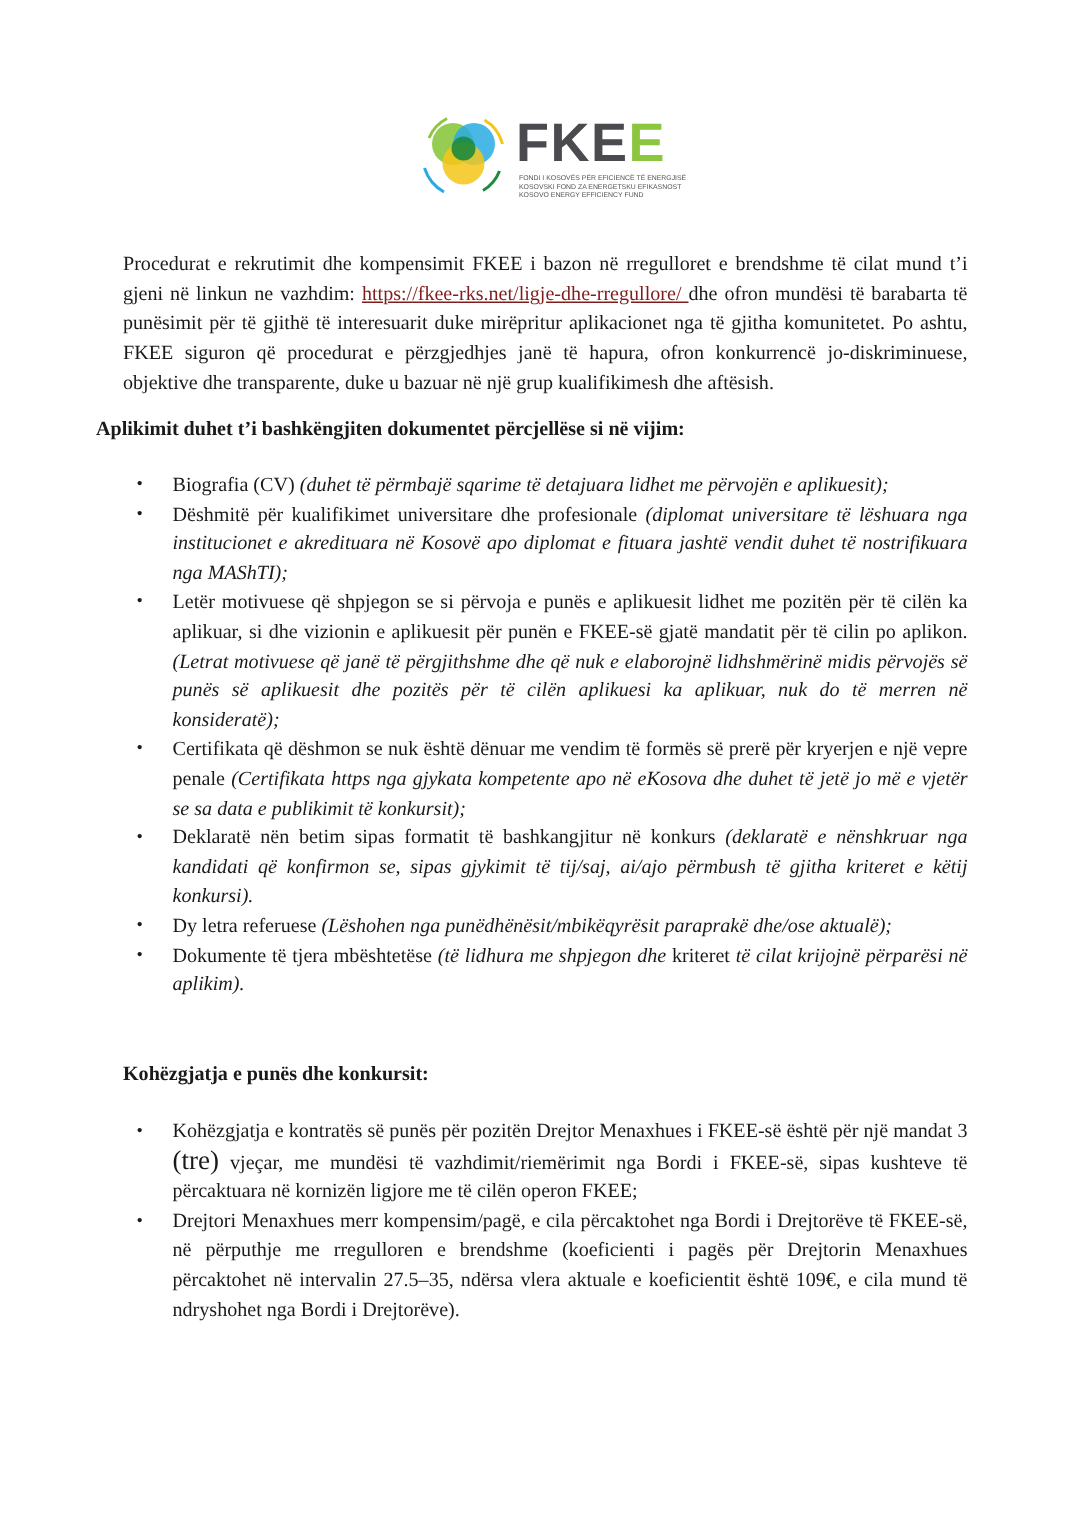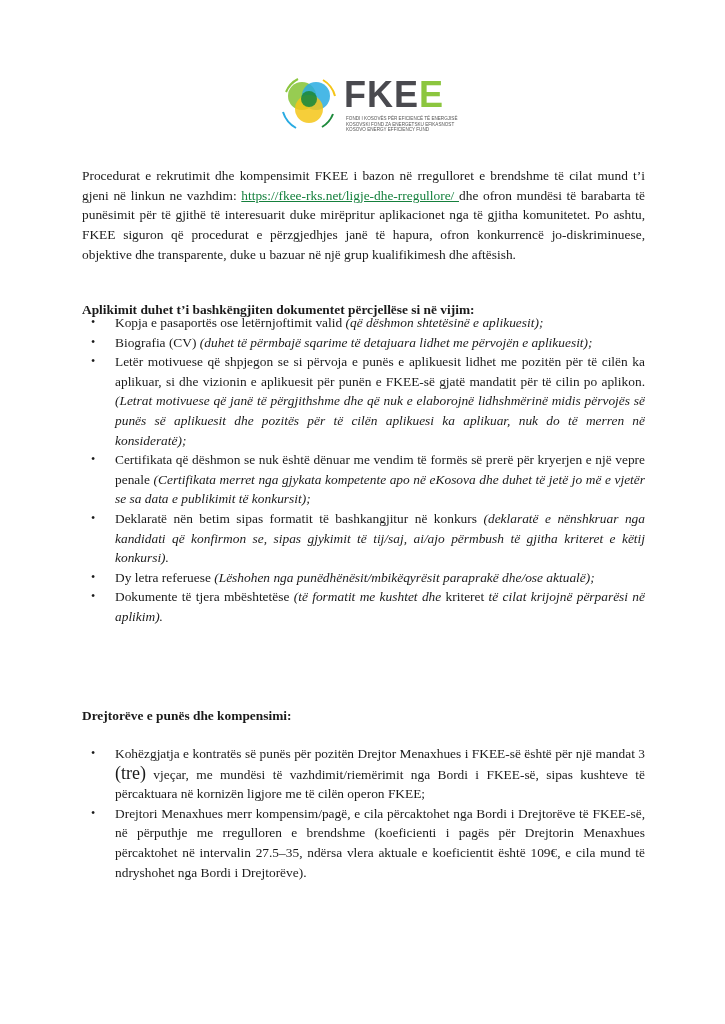--- a/index.html
+++ b/index.html
@@ -12,23 +12,23 @@
   .logo-mark { position: absolute; left: 0; top: 0; width: 62px; height: 62px; }
   .logo-word { position: absolute; left: 66px; top: 4px; font-family: "Liberation Sans", "DejaVu Sans", sans-serif;
                font-size: 36px; font-weight: bold; letter-spacing: 1px; line-height: 38px; }
   .logo-word .dark { color: #4a4a4f; }
   .logo-word .green { color: #8cc63f; }
   .logo-sub { position: absolute; left: 68px; top: 44px; font-family: "Liberation Sans", "DejaVu Sans", sans-serif;
               font-size: 4.6px; line-height: 5.6px; color: #555; text-transform: uppercase; white-space: nowrap; }
   h1 { position: absolute; left: 82px; top: 136px; margin: 0; font-size: 13.6px; font-weight: bold; white-space: nowrap; }
   .para { position: absolute; left: 82px; top: 166px; width: 563px; margin: 0; text-align: justify;
           font-size: 13.4px; line-height: 19.7px; }
-  .link { color: #15803d; text-decoration: underline; }
+  .link { color: #7f1d1d; text-decoration: underline; }
   h2 { position: absolute; margin: 0; font-size: 13.4px; font-weight: bold; white-space: nowrap; }
-  #h-docs { left: 82px; top: 278px; margin-top: 24px; }
+  #h-docs { left: 64px; top: 278px; }
   #h-comp { left: 82px; top: 708px; }
 
   ul.bullets { position: absolute; left: 82px; width: 563px; margin: 0; padding: 0; list-style: none; }
   ul.bullets li { position: relative; padding-left: 33px; text-align: justify; font-size: 13.4px; line-height: 19.6px; }
   ul.bullets li::before { content: "\2022"; position: absolute; left: 9px; top: 0; font-size: 12px; }
   #docs-list { top: 313px; }
   #comp-list { top: 744px; }
   .it { font-style: italic; }
   .mono { font-family: Liberation Serif, serif; font-size: 18px; }
 </style>
@@ -55,29 +55,29 @@
       <div>Kosovo Energy Efficiency Fund</div>
     </div>
   </div>
 
 
   <p class="para"><span>Procedurat e rekrutimit dhe kompensimit FKEE i bazon në rregulloret e brendshme të cilat mund t’i gjeni në linkun ne vazhdim: </span><a class="link">https://fkee-rks.net/ligje-dhe-rregullore/ </a><span> dhe ofron mundësi të barabarta të punësimit për të gjithë të interesuarit duke mirëpritur aplikacionet nga të gjitha komunitetet. Po ashtu, FKEE siguron që procedurat e përzgjedhjes janë të hapura, ofron konkurrencë jo-diskriminuese, objektive dhe transparente, duke u bazuar në një grup kualifikimesh dhe aftësish.</span></p>
 
   <h2 id="h-docs">Aplikimit duhet t’i bashkëngjiten dokumentet përcjellëse si në vijim:</h2>
 
   <ul class="bullets" id="docs-list">
-    <li><span>Kopja e pasaportës ose letërnjoftimit valid </span><span class="it">(që dëshmon shtetësinë e aplikuesit);</span></li>
     <li><span>Biografia (CV) </span><span class="it">(duhet të përmbajë sqarime të detajuara lidhet me përvojën e aplikuesit);</span></li>
+    <li><span>Dëshmitë për kualifikimet universitare dhe profesionale </span><span class="it">(diplomat universitare të lëshuara nga institucionet e akredituara në Kosovë apo diplomat e fituara jashtë vendit duhet të nostrifikuara nga MAShTI);</span></li>
     <li><span>Letër motivuese që shpjegon se si përvoja e punës e aplikuesit lidhet me pozitën për të cilën ka aplikuar, si dhe vizionin e aplikuesit për punën e FKEE-së gjatë mandatit për të cilin po aplikon. </span><span class="it">(Letrat motivuese që janë të përgjithshme dhe që nuk e elaborojnë lidhshmërinë midis përvojës së punës së aplikuesit dhe pozitës për të cilën aplikuesi ka aplikuar, nuk do të merren në konsideratë);</span></li>
-    <li><span>Certifikata që dëshmon se nuk është dënuar me vendim të formës së prerë për kryerjen e një vepre penale </span><span class="it">(Certifikata merret nga gjykata kompetente apo në eKosova dhe duhet të jetë jo më e vjetër se sa data e publikimit të konkursit);</span></li>
+    <li><span>Certifikata që dëshmon se nuk është dënuar me vendim të formës së prerë për kryerjen e një vepre penale </span><span class="it">(Certifikata https nga gjykata kompetente apo në eKosova dhe duhet të jetë jo më e vjetër se sa data e publikimit të konkursit);</span></li>
     <li><span>Deklaratë nën betim sipas formatit të bashkangjitur në konkurs </span><span class="it">(deklaratë e nënshkruar nga kandidati që konfirmon se, sipas gjykimit të tij/saj, ai/ajo përmbush të gjitha kriteret e këtij konkursi).</span></li>
     <li><span>Dy letra referuese </span><span class="it">(Lëshohen nga punëdhënësit/mbikëqyrësit paraprakë dhe/ose aktualë);</span></li>
-    <li><span>Dokumente të tjera mbështetëse </span><span class="it">(të formatit me kushtet dhe</span><span> kriteret </span><span class="it">të cilat krijojnë përparësi në aplikim).</span></li>
+    <li><span>Dokumente të tjera mbështetëse </span><span class="it">(të lidhura me shpjegon dhe</span><span> kriteret </span><span class="it">të cilat krijojnë përparësi në aplikim).</span></li>
   </ul>
 
-  <h2 id="h-comp">Drejtorëve e punës dhe kompensimi:</h2>
+  <h2 id="h-comp">Kohëzgjatja e punës dhe konkursit:</h2>
 
   <ul class="bullets" id="comp-list">
     <li><span>Kohëzgjatja e kontratës së punës për pozitën Drejtor Menaxhues i FKEE-së është për një mandat 3 </span><span class="mono">(tre)</span><span> vjeçar, me mundësi të vazhdimit/riemërimit nga Bordi i FKEE-së, sipas kushteve të përcaktuara në kornizën ligjore me të cilën operon FKEE;</span></li>
     <li><span>Drejtori Menaxhues merr kompensim/pagë, e cila përcaktohet nga Bordi i Drejtorëve të FKEE-së, në përputhje me rregulloren e brendshme (koeficienti i pagës për Drejtorin Menaxhues përcaktohet në intervalin 27.5–35, ndërsa vlera aktuale e koeficientit është 109€, e cila mund të ndryshohet nga Bordi i Drejtorëve).</span></li>
   </ul>
 
 </div>
 
 </body></html>

